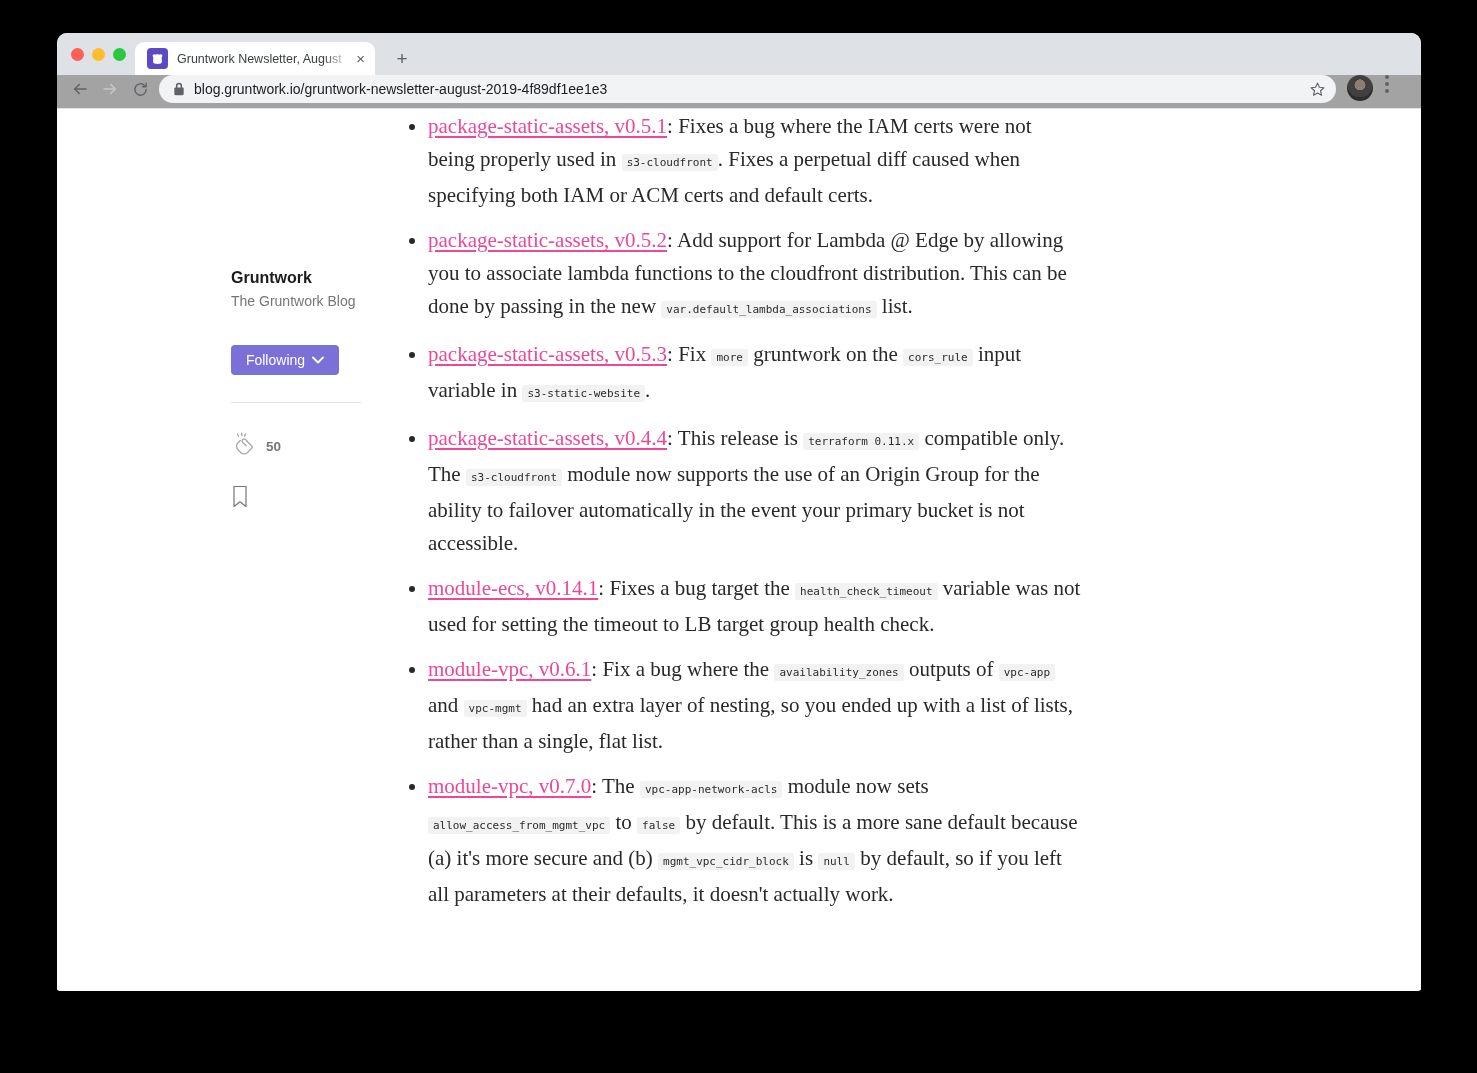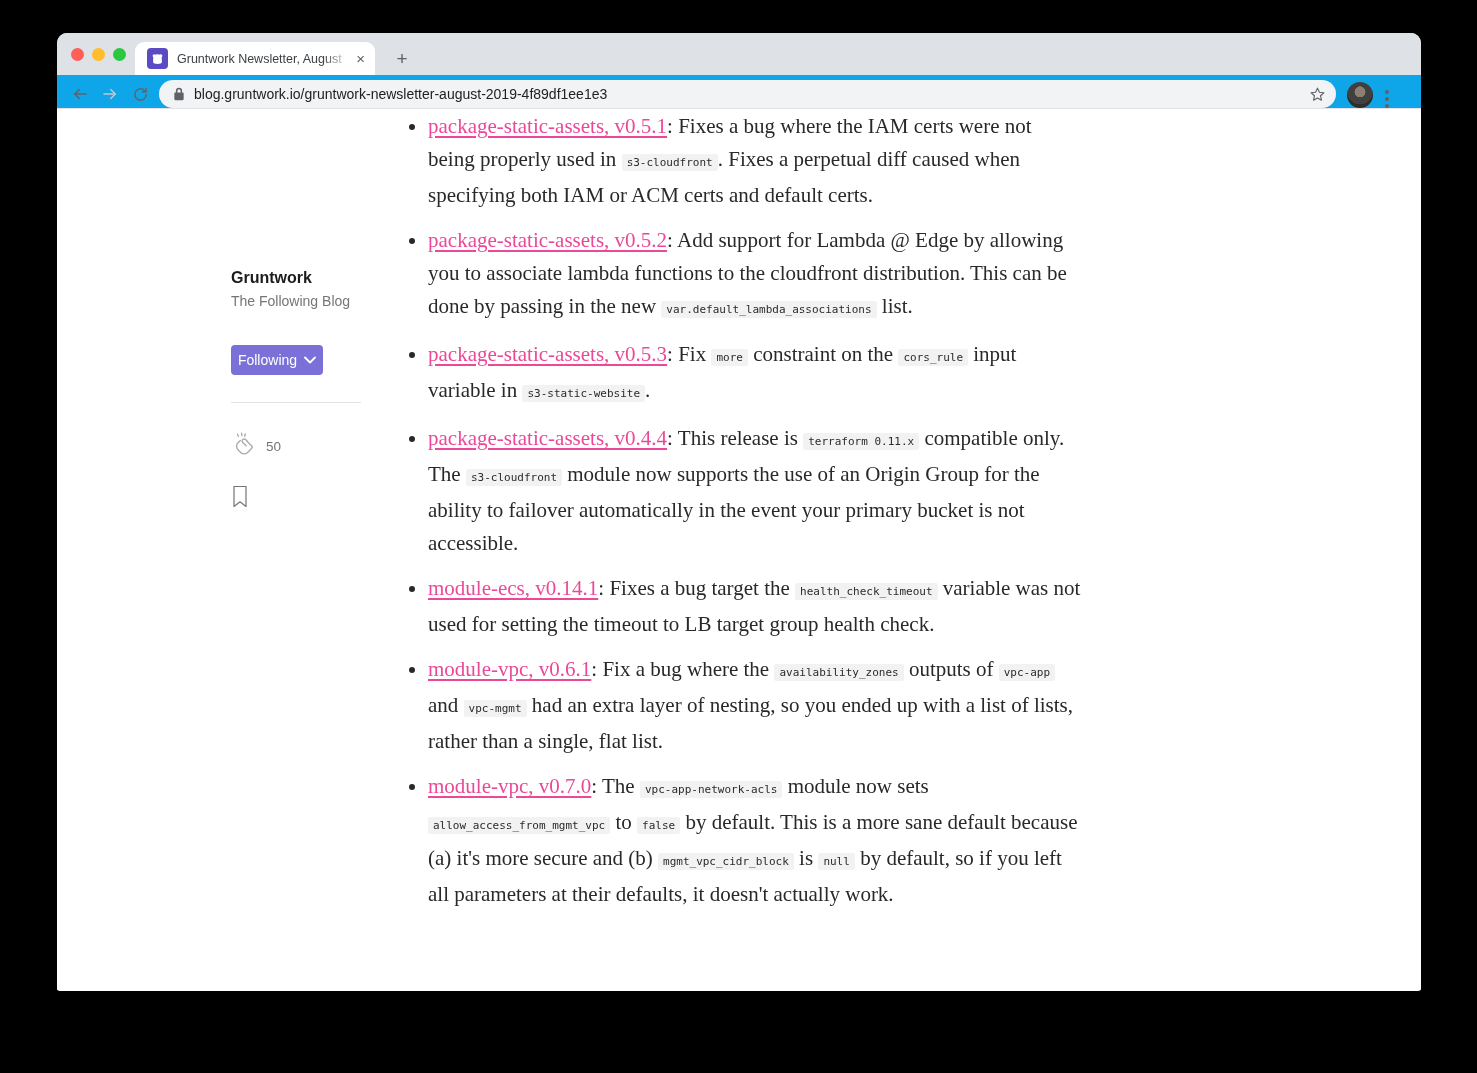--- a/index.html
+++ b/index.html
@@ -23,45 +23,45 @@
              align-items:center; justify-content:center; flex:0 0 21px; }
   .tab-title { position:relative; flex:1; margin-left:9px; font-size:12.5px; color:#3c4043;
                white-space:nowrap; overflow:hidden; }
   .tab-title-fade { position:absolute; right:24px; top:12px; width:28px; height:22px;
                background:linear-gradient(to right, rgba(255,255,255,0), #fff); }
   .tab-close { font-size:15px; color:#5f6368; padding:0 2px; cursor:default; }
   .newtab { position:absolute; left:330px; top:9px; width:30px; height:33px; display:flex;
             align-items:center; justify-content:center; font-size:19px; color:#5f6368; font-weight:300; }
 
   
-  .toolbar { position:relative; height:34px; background:#0ea5e9; border-bottom:1px solid #e1e3e6;
-             display:flex; align-items:flex-end; }
+  .toolbar { position:relative; height:34px; background:#a3a3a3; border-bottom:1px solid #e1e3e6;
+             display:flex; align-items:flex-start; }
   .nav-ico { width:30px; height:28px; display:flex; align-items:center; justify-content:center; }
   .toolbar .back { margin-left:8px; }
   .urlbar { position:relative; margin-left:4px; width:1177px; height:28px; background:#f1f3f4;
             border-radius:14px; display:flex; align-items:center; padding:0 10px 0 14px; }
   .lock { margin-right:9px; display:flex; }
   .url-text { font-size:14px; color:#202124; white-space:nowrap; overflow:hidden; flex:1; }
   .star { margin-left:8px; display:flex; }
   .avatar { width:26px; height:26px; border-radius:50%; margin-left:11px;
             background:radial-gradient(circle at 50% 38%, #8a7f72 0 26%, #41403e 27% 60%, #2e2d2b 61%); }
   .menu-dots { margin-left:12px; margin-right:14px; display:flex; flex-direction:column; gap:3px; }
   .menu-dots i { width:4px; height:4px; border-radius:50%; background:#5f6368; }
 
   
   .content { position:relative; height:881px; background:#fff; overflow:hidden; }
 
   .side { position:absolute; left:174px; top:160px; width:132px; }
   .pub-name { font-size:16px; font-weight:700; color:#1c1c1c; }
   .pub-tag { font-size:14px; color:#767676; margin-top:6px; }
-  .follow-btn { margin-top:36px; width:92px; height:30px; border:none; border-radius:4px;
+  .follow-btn { margin-top:36px; width:108px; height:30px; border:none; border-radius:4px;
                 background:#7b6fd8; color:#fff; font-size:14px; font-family:"Liberation Sans",sans-serif;
                 display:flex; align-items:center; justify-content:center; gap:7px; cursor:pointer; }
   .side-divider { margin-top:27px; border:none; border-top:1px solid #e3e3e3; width:130px; }
-  .clap-row { margin-top:28px; display:flex; align-items:center; gap:9px; }
+  .clap-row { margin-top:28px; display:flex; align-items:center; gap:9px;font-weight:bold; }
   .clap-count { font-size:13.5px; color:#757575; }
   .bookmark-row { margin-top:24px; }
 
   .article { position:absolute; left:350px; top:1px; width:676px; }
   .post-list { list-style:disc outside; padding-left:21px; color:#292929; }
   .post-li { font-family:"Liberation Serif", serif; font-size:21px; line-height:33px;
              color:#292929; margin-bottom:12px; }
   .post-link { color:#ec4899; text-decoration:underline; text-underline-offset:3px; }
   .post-code { font-family:"DejaVu Sans Mono", monospace; font-size:11px; background:#f2f2f2;
                padding:2px 5px; border-radius:2px; color:#2b2b2b; }
@@ -131,21 +131,21 @@
           <i></i>
           <i></i>
           <i></i>
         </span>
     </div>
 
     <div class="content">
 
       <aside class="side">
         <div class="pub-name">Gruntwork</div>
-        <div class="pub-tag">The Following Blog</div>
+        <div class="pub-tag">The Gruntwork Blog</div>
         <button class="follow-btn">
           <span>Following</span>
           <svg width="12" height="8" viewBox="0 0 12 8" fill="none" stroke="#ffffff" stroke-width="1.8" stroke-linecap="round" stroke-linejoin="round">
               <path d="M1 1.5l5 5 5-5"></path>
             </svg>
         </button>
         <hr class="side-divider">
         <div class="clap-row">
           <span>
             <svg width="26" height="26" viewBox="0 0 26 26" fill="none" stroke="#ababab" stroke-width="1.4" stroke-linecap="round" stroke-linejoin="round">
@@ -164,21 +164,21 @@
               <path d="M3 1.5h12v20l-6-4.7-6 4.7z"></path>
             </svg>
           </span>
         </div>
       </aside>
 
       <main class="article">
         <ul class="post-list">
             <li class="post-li"><a href="#" class="post-link">package-static-assets, v0.5.1</a><span>: Fixes a bug where the IAM certs were not being properly used in </span><code class="post-code">s3-cloudfront</code><span>. Fixes a perpetual diff caused when specifying both IAM or ACM certs and default certs.</span></li>
             <li class="post-li"><a href="#" class="post-link">package-static-assets, v0.5.2</a><span>: Add support for Lambda @ Edge by allowing you to associate lambda functions to the cloudfront distribution. This can be done by passing in the new </span><code class="post-code">var.default_lambda_associations</code><span> list.</span></li>
-            <li class="post-li"><a href="#" class="post-link">package-static-assets, v0.5.3</a><span>: Fix </span><code class="post-code">more</code><span> constraint on the </span><code class="post-code">cors_rule</code><span> input variable in </span><code class="post-code">s3-static-website</code><span>.</span></li>
+            <li class="post-li"><a href="#" class="post-link">package-static-assets, v0.5.3</a><span>: Fix </span><code class="post-code">more</code><span> gruntwork on the </span><code class="post-code">cors_rule</code><span> input variable in </span><code class="post-code">s3-static-website</code><span>.</span></li>
             <li class="post-li"><a href="#" class="post-link">package-static-assets, v0.4.4</a><span>: This release is </span><code class="post-code">terraform 0.11.x</code><span> compatible only. The </span><code class="post-code">s3-cloudfront</code><span> module now supports the use of an Origin Group for the ability to failover automatically in the event your primary bucket is not accessible.</span></li>
             <li class="post-li"><a href="#" class="post-link">module-ecs, v0.14.1</a><span>: Fixes a bug target the </span><code class="post-code">health_check_timeout</code><span> variable was not used for setting the timeout to LB target group health check.</span></li>
             <li class="post-li"><a href="#" class="post-link">module-vpc, v0.6.1</a><span>: Fix a bug where the </span><code class="post-code">availability_zones</code><span> outputs of </span><code class="post-code">vpc-app</code><span> and </span><code class="post-code">vpc-mgmt</code><span> had an extra layer of nesting, so you ended up with a list of lists, rather than a single, flat list.</span></li>
             <li class="post-li"><a href="#" class="post-link">module-vpc, v0.7.0</a><span>: The </span><code class="post-code">vpc-app-network-acls</code><span> module now sets </span><code class="post-code">allow_access_from_mgmt_vpc</code><span> to </span><code class="post-code">false</code><span> by default. This is a more sane default because (a) it's more secure and (b) </span><code class="post-code">mgmt_vpc_cidr_block</code><span> is </span><code class="post-code">null</code><span> by default, so if you left all parameters at their defaults, it doesn't actually work.</span></li>
           </ul>
       </main>
 
     </div>
   </div>
 </div>

